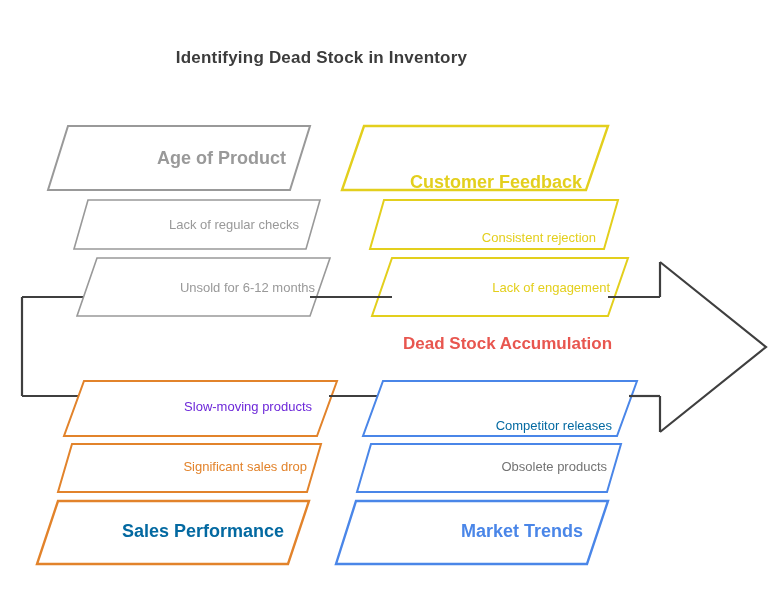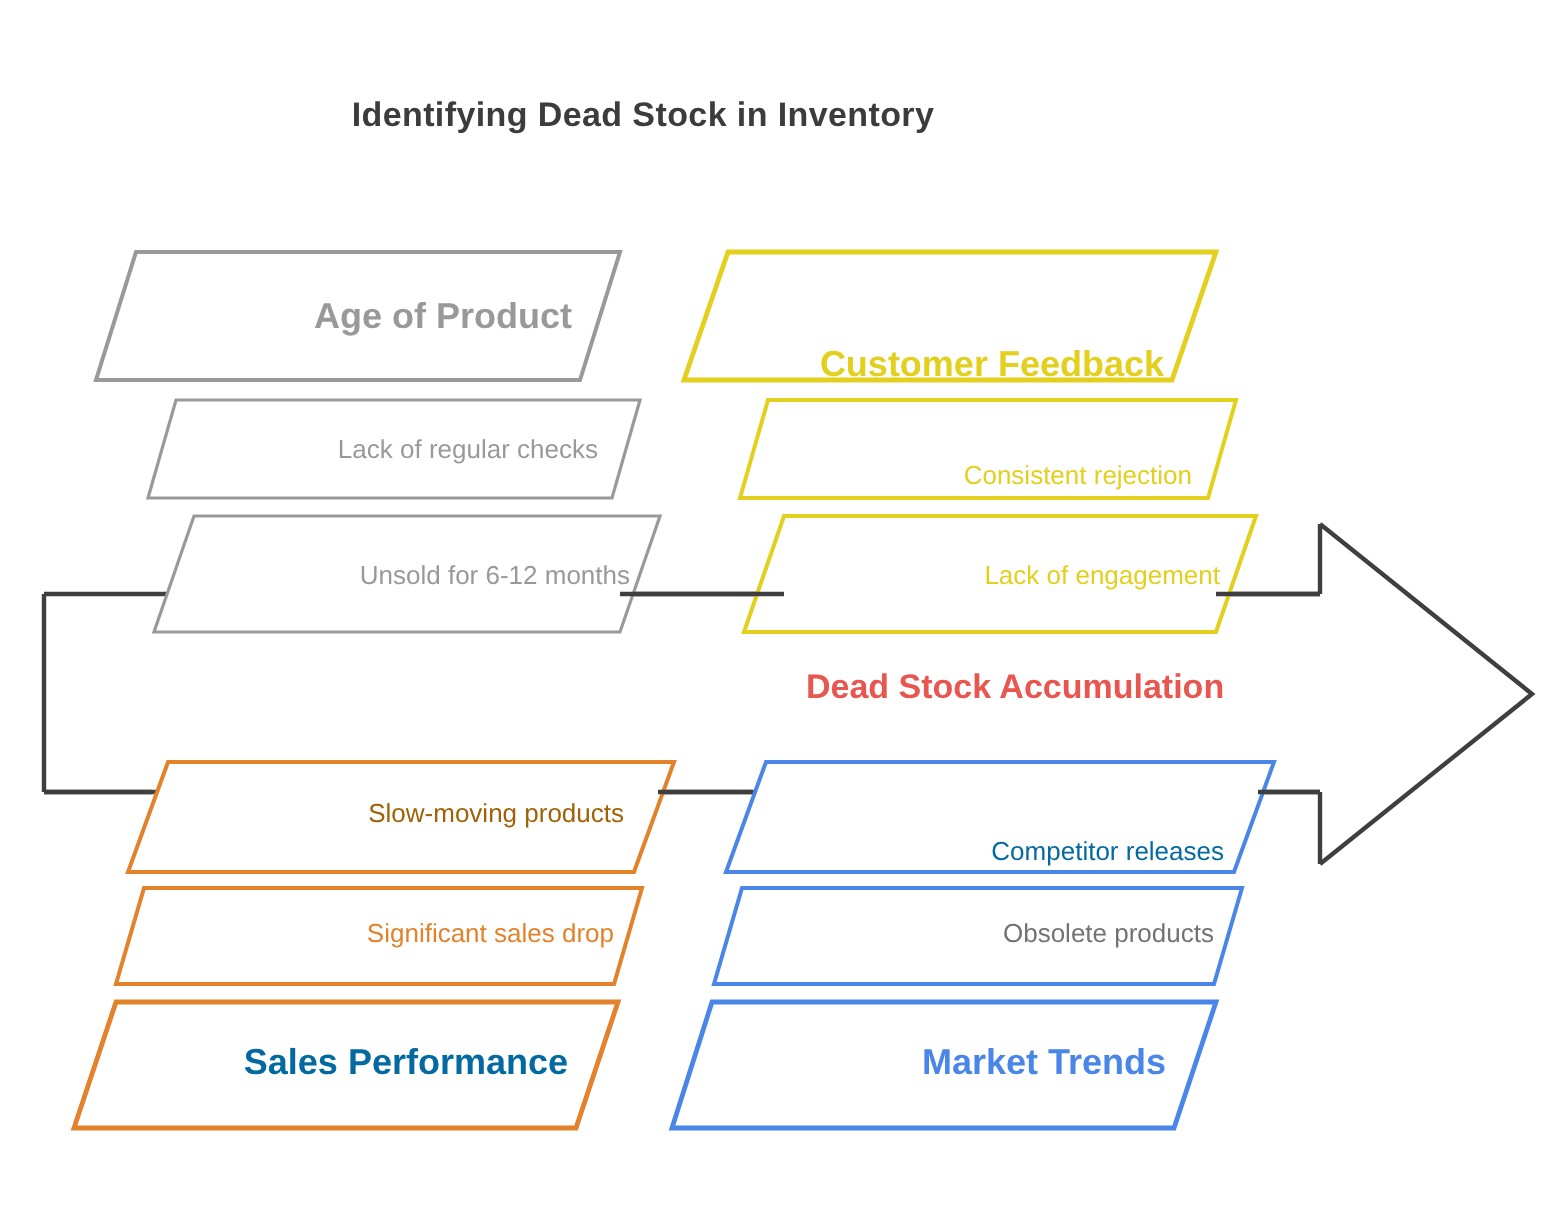--- a/index.html
+++ b/index.html
@@ -97,21 +97,21 @@
   </svg>
 
   <div class="boxlabel head" style="left:48px;top:148px;width:238px;color:#999999;">Age of Product</div>
   <div class="boxlabel sub" style="left:74px;top:217px;width:225px;color:#999999;">Lack of regular checks</div>
   <div class="boxlabel sub" style="left:77px;top:280px;width:238px;color:#999999;">Unsold for 6-12 months</div>
 
   <div class="boxlabel head" style="left:342px;top:148px;width:240px;color:#e3cf1d;margin-top:24px;">Customer Feedback</div>
   <div class="boxlabel sub" style="left:370px;top:230px;width:226px;color:#e3cf1d;">Consistent rejection</div>
   <div class="boxlabel sub" style="left:372px;top:280px;width:238px;color:#e3cf1d;text-align:right;">Lack of engagement</div>
 
-  <div class="boxlabel sub" style="left:64px;top:399px;width:248px;color:#a16207;">Slow-moving products</div>
+  <div class="boxlabel sub" style="left:64px;top:399px;width:248px;color:#6d28d9;">Slow-moving products</div>
   <div class="boxlabel sub" style="left:58px;top:459px;width:249px;color:#e2832b;">Significant sales drop</div>
   <div class="boxlabel head" style="left:37px;top:521px;width:247px;color:#0369a1;">Sales Performance</div>
 
   <div class="boxlabel sub" style="left:363px;top:418px;width:249px;color:#0369a1;">Competitor releases</div>
   <div class="boxlabel sub" style="left:357px;top:459px;width:250px;color:#737373;">Obsolete products</div>
   <div class="boxlabel head" style="left:336px;top:521px;width:247px;color:#4a86e8;">Market Trends</div>
 
   <div class="centerlabel" style="left:403px;top:334px;color:#e8564f;">Dead Stock Accumulation</div>
 
 </div>

